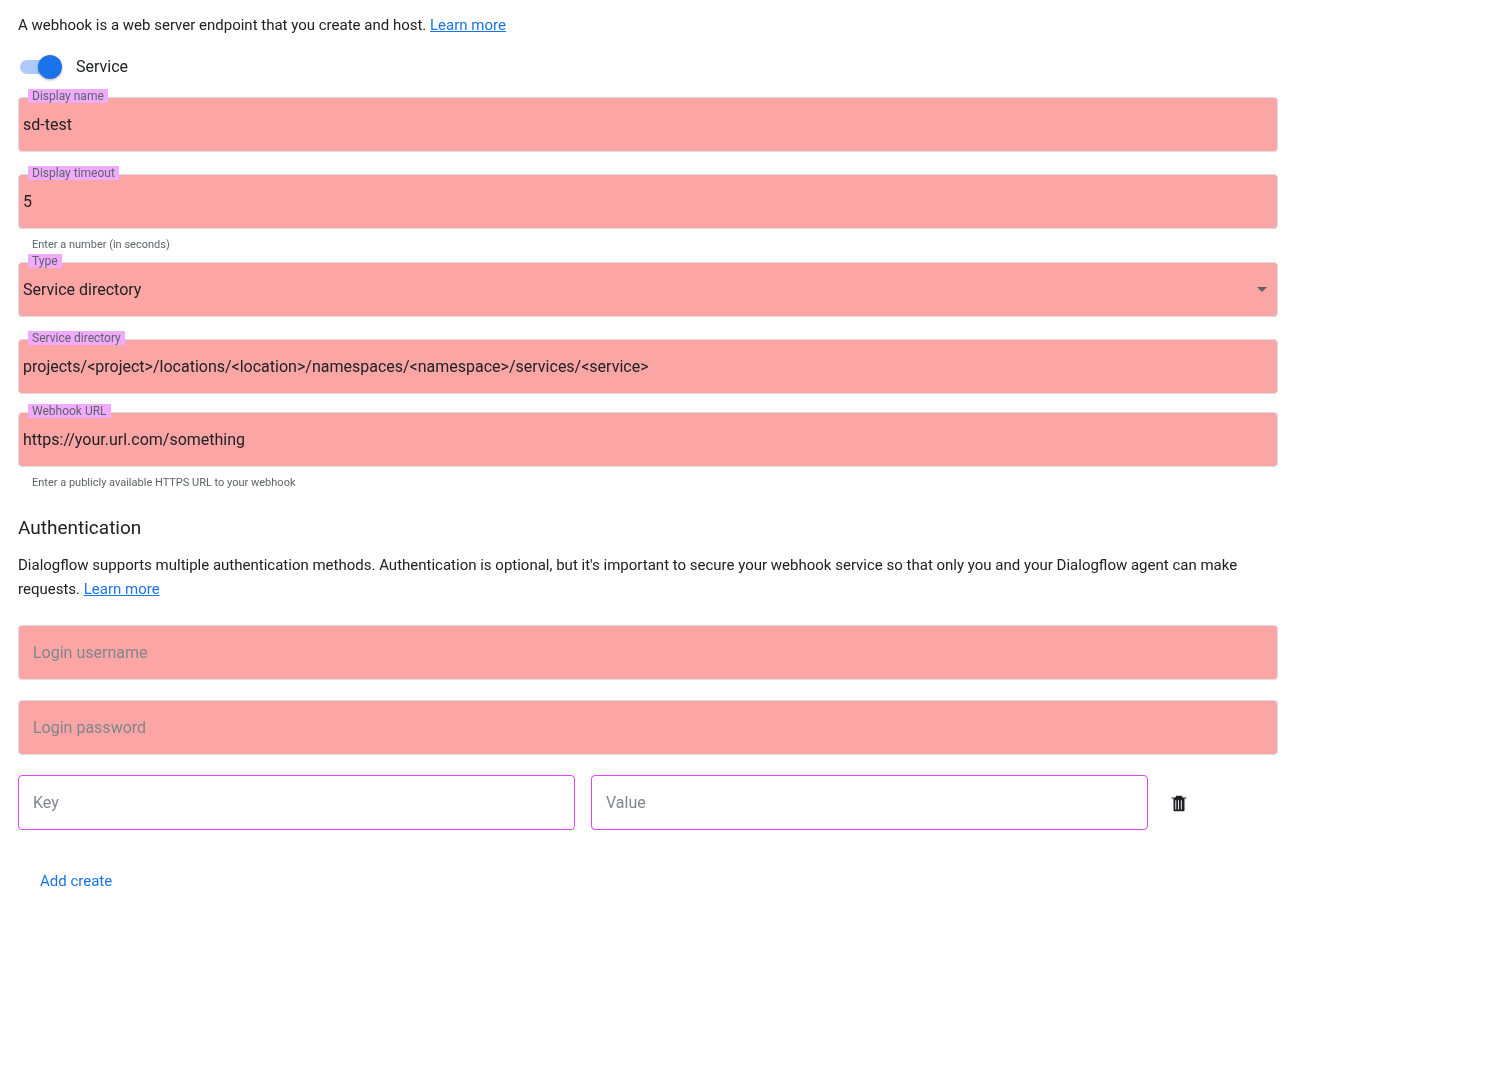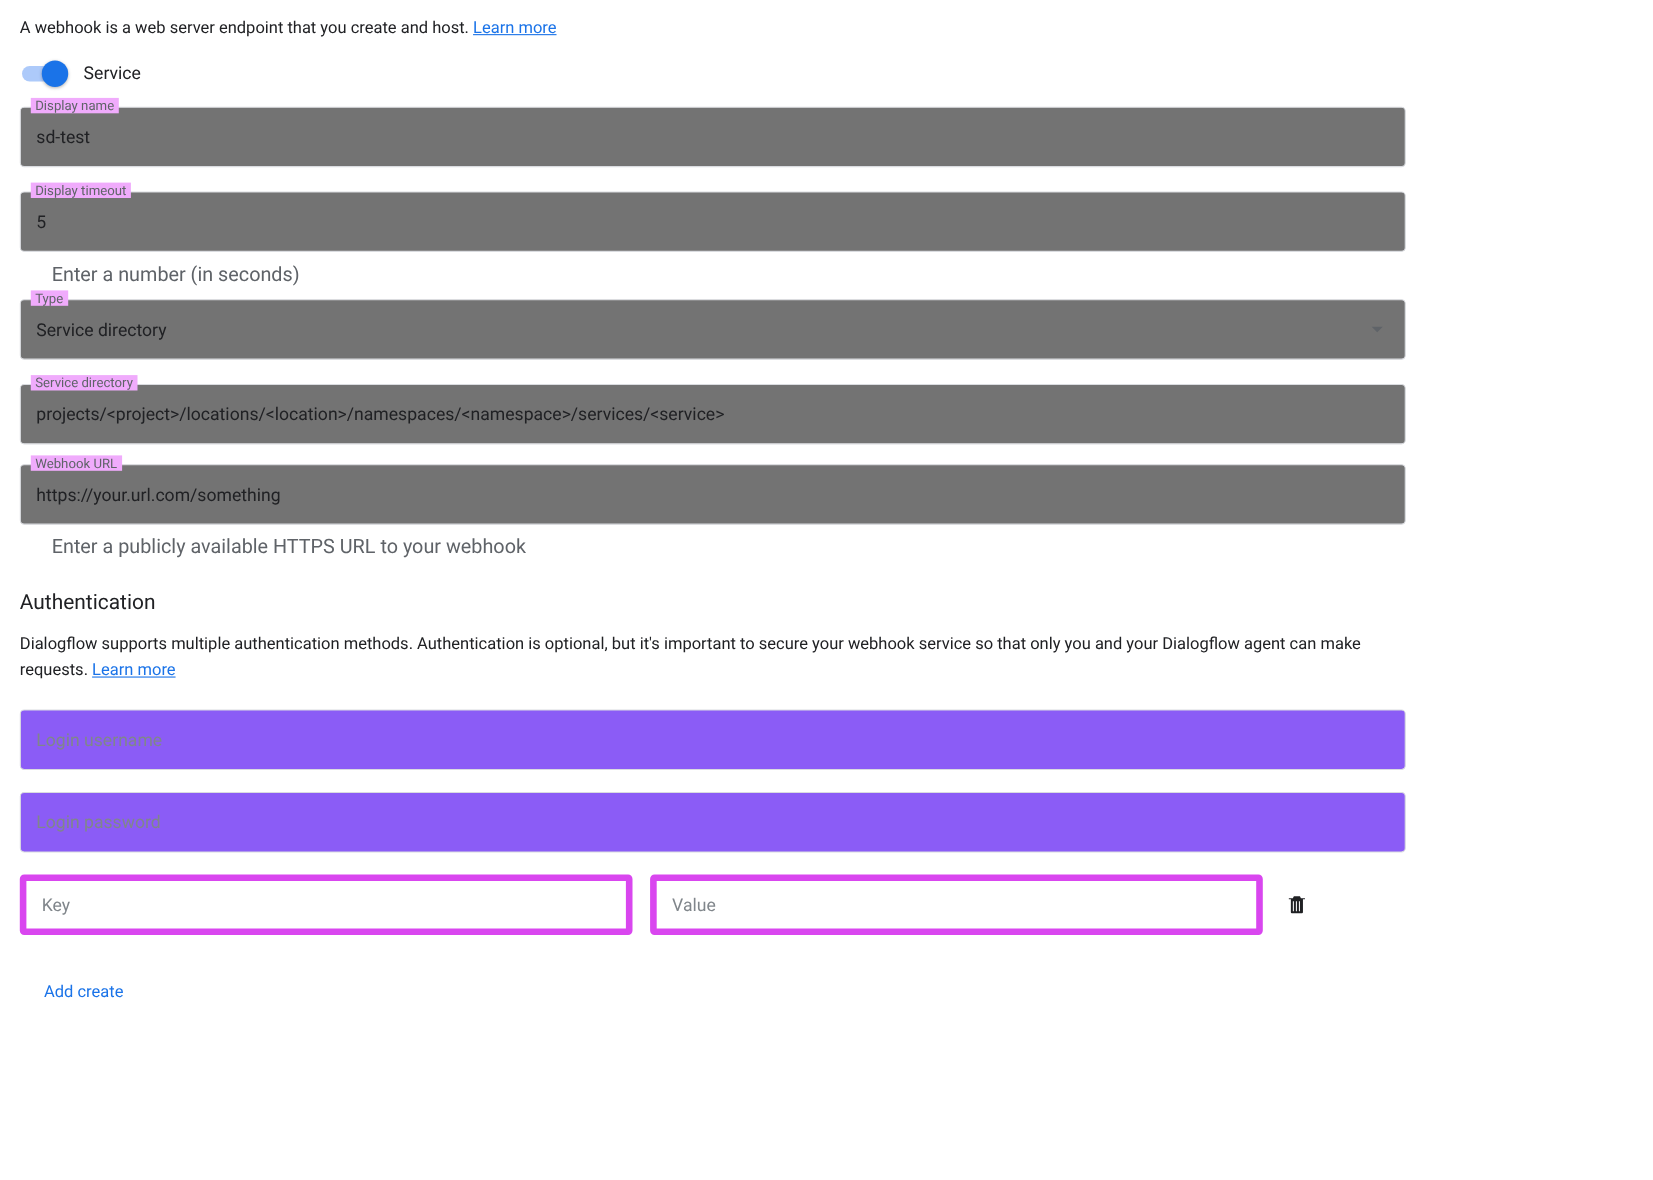--- a/index.html
+++ b/index.html
@@ -74,38 +74,38 @@
       padding: 0 4px;
       font-size: 12px;
       color: #5f6368;
       line-height: 14px;
     }
     .field-input, .field-select {
       width: 100%;
       height: 55px;
       border: 1px solid #dadce0;
       border-radius: 4px;
-      padding: 0 14px;
-      font-size: 16px;
-      color: #202124;
-      background: #737373;
+      padding: 0 4px;
+      font-size: 16px;
+      color: #202124;
+      background: #fca5a5;
       font-family: inherit;
       outline: none;
     }
     .field-input::placeholder { color: #80868b; }
     .field-select {
       display: flex;
       align-items: center;
       justify-content: space-between;
       cursor: pointer;
     }
     .field-help {
-      font-size: 18px;
+      font-size: 11px;
       color: #5f6368;
-      margin: 6px 0 0 29px;
+      margin: 6px 0 0 14px;
       line-height: 1.4;
     }
     .field + .spacer { height: 14px; }
     .section-title {
       font-size: 19px;
       color: #202124;
       font-weight: 400;
       margin: 26px 0 14px 0;
     }
     .section-desc {
@@ -119,35 +119,35 @@
       margin-bottom: 20px;
     }
     .plain-input {
       width: 100%;
       height: 55px;
       border: 1px solid #dadce0;
       border-radius: 4px;
       padding: 0 14px;
       font-size: 16px;
       color: #202124;
-      background: #8b5cf6;
+      background: #fca5a5;
       font-family: inherit;
       outline: none;
     }
     .plain-input::placeholder { color: #80868b; }
     .kv-row {
       display: flex;
       align-items: center;
       gap: 16px;
       margin-bottom: 20px;
     }
     .kv-input {
       flex: 0 0 557px;
       height: 55px;
-      border: 6px solid #d946ef;
+      border: 1px solid #d946ef;
       border-radius: 4px;
       padding: 0 14px;
       font-size: 16px;
       color: #202124;
       background: #fff;
       font-family: inherit;
       outline: none;
     }
     .kv-input::placeholder { color: #80868b; }
     .trash-btn {

